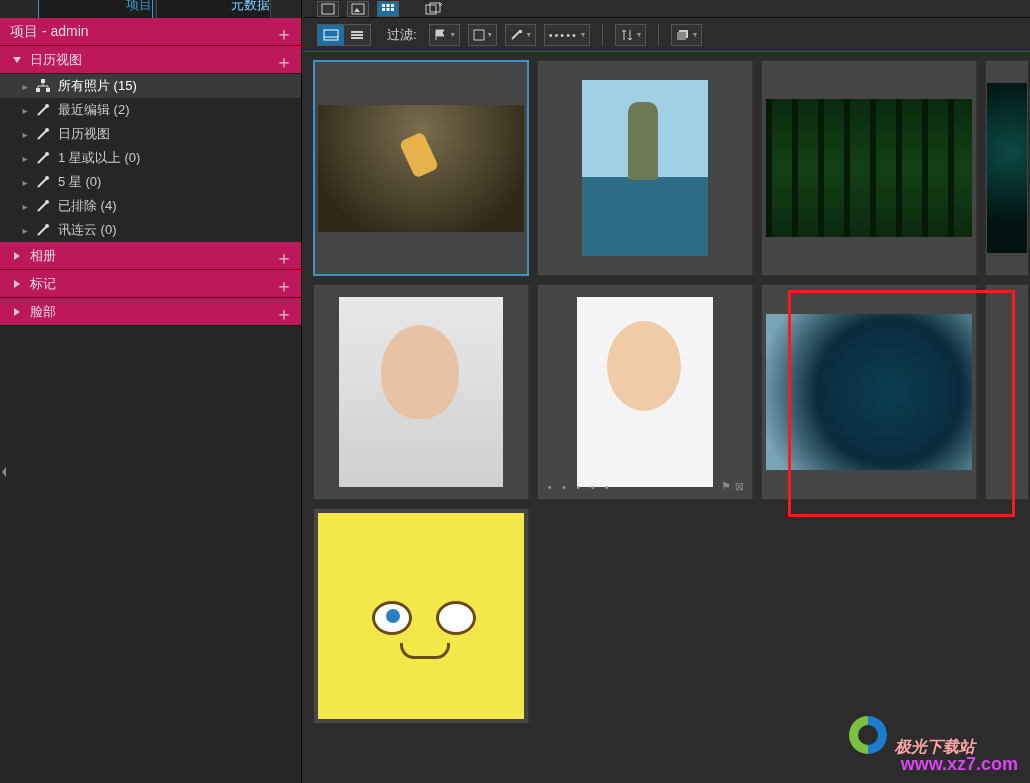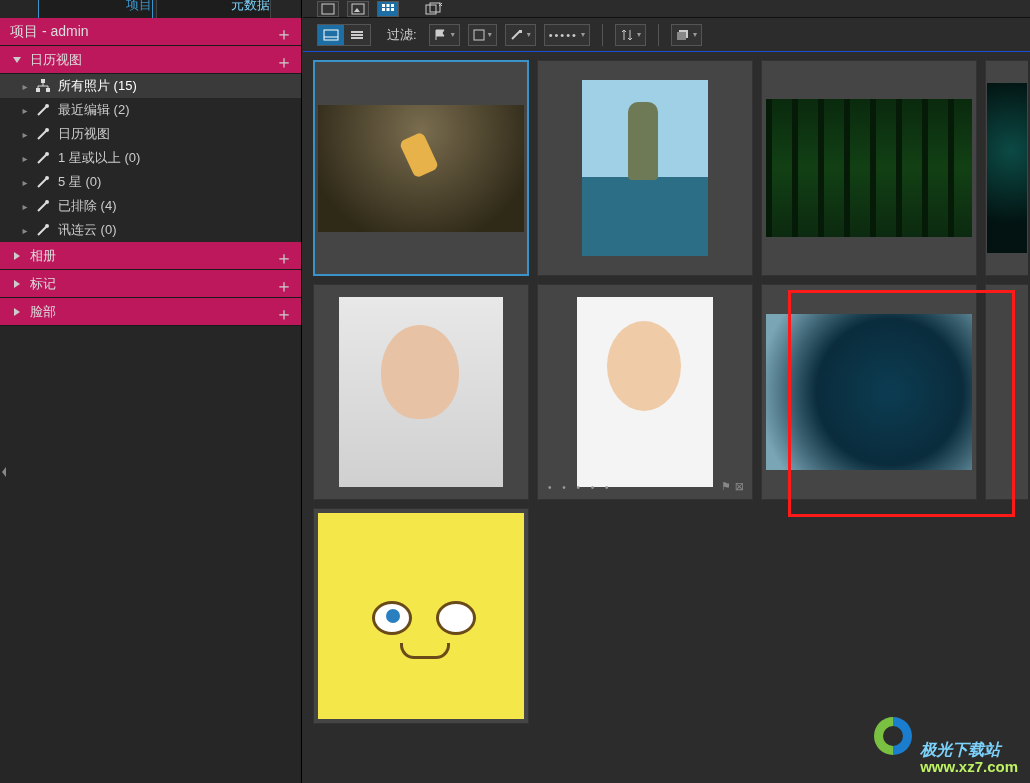--- a/index.html
+++ b/index.html
@@ -251,22 +251,22 @@
     color: #06a04f; font-weight: bold;
   }
   .wm-logo {
     width: 38px; height: 38px;
     border-radius: 50%;
     background: conic-gradient(#1a7dce 0 180deg, #7ac142 180deg 360deg);
     position: relative;
   }
   .wm-logo::after{content:"";position:absolute;left:9px;top:9px;width:20px;height:20px;border-radius:50%;background:#2c2c2c;}
   .wm-text { display:flex; flex-direction:column; line-height:1.1; font-size:16px;}
-  .wm-text .line1{ color:#7dd3fc; font-style:italic; font-weight:bold;margin-top:43px;}
-  .wm-text .line2{ color:#bef264; font-size:15px;}
+  .wm-text .line1{ color:#fca5a5; font-style:italic; font-weight:bold;margin-top:43px;}
+  .wm-text .line2{ color:#d946ef; font-size:18px;margin-left:6px;}
 
   svg { display:block; }
 </style>
 </head>
 <body>
 
 <div class="sidebar">
   <div class="sidebar-tabs">
     <div class="sidebar-tab active">项目</div>
     <div class="sidebar-tab inactive">元数据</div>

